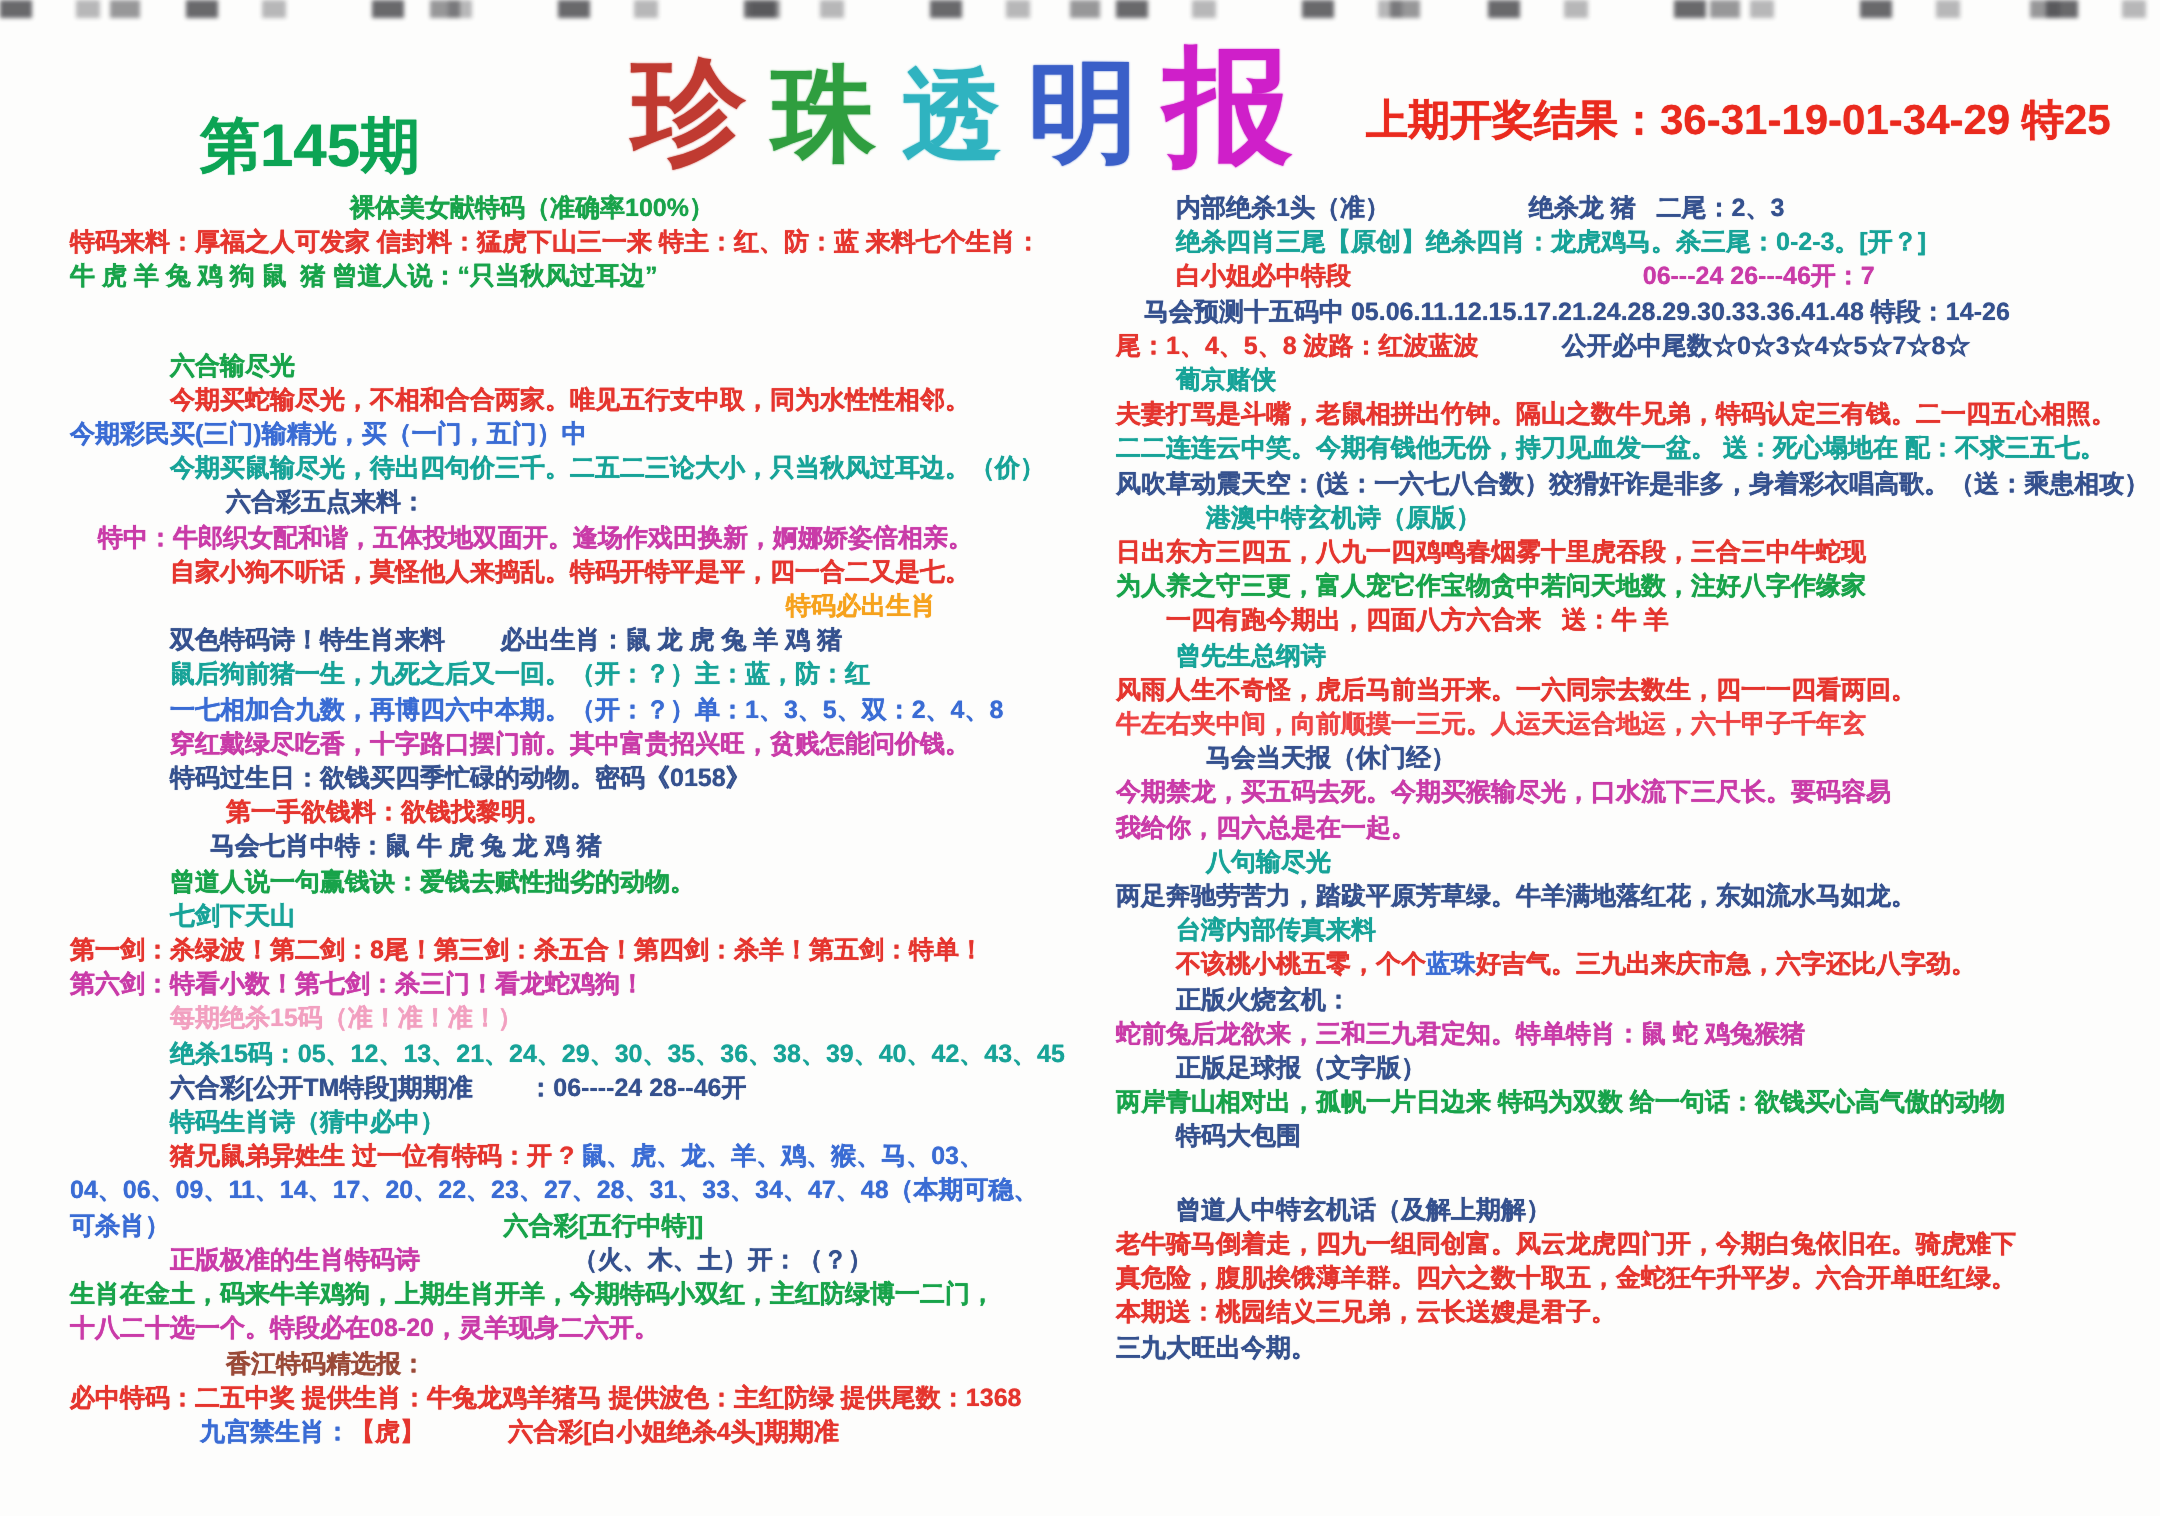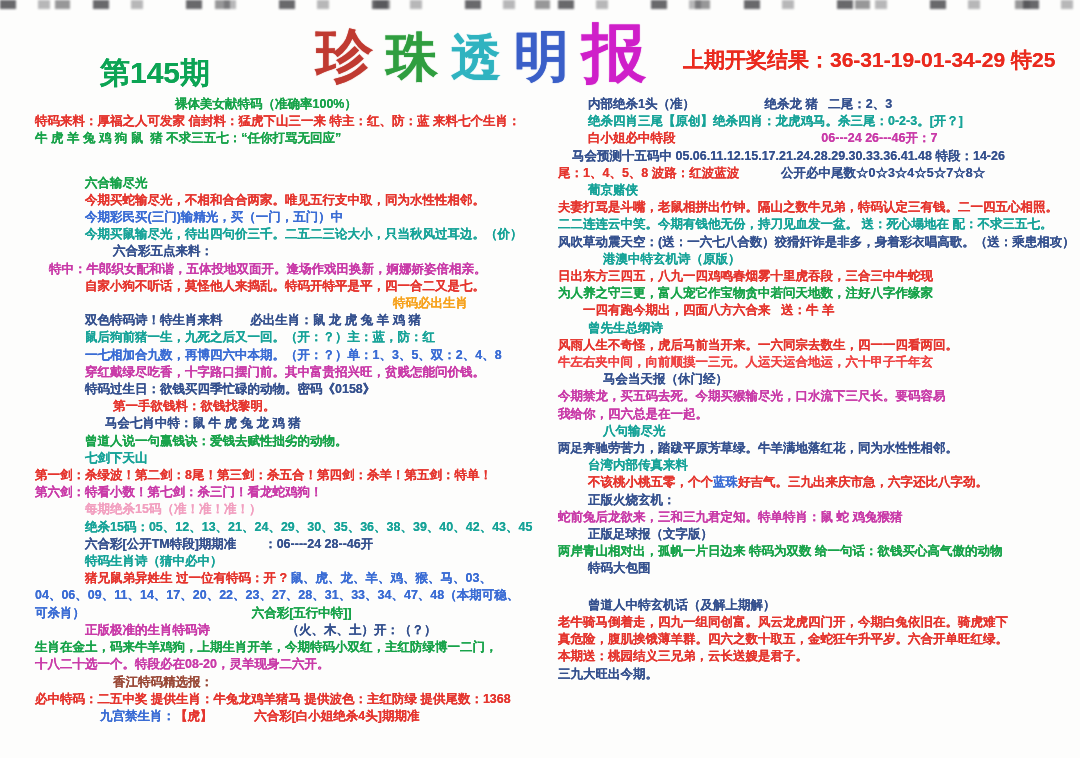--- a/index.html
+++ b/index.html
@@ -60,24 +60,24 @@
     <span style="color: rgb(47, 179, 192); font-size: 50px;">透</span>
     <span style="color: rgb(58, 95, 200); font-size: 55px;">明</span>
     <span style="color: rgb(207, 31, 201); font-size: 64px;">报</span>
   </div>
 
 <div class="lastdraw">上期开奖结果：36-31-19-01-34-29 特25</div>
 
 <div class="col" id="left-col">
     <div class="ln" style="margin-left: 140px; color: rgb(24, 163, 74);">裸体美女献特码（准确率100%）</div>
     <div class="ln" style="color: rgb(229, 53, 46);">特码来料：厚福之人可发家 信封料：猛虎下山三一来 特主：红、防：蓝 来料七个生肖：</div>
-    <div class="ln" style="color: rgb(24, 163, 74);">牛 虎 羊 兔 鸡 狗 鼠  猪 不求三五七：“任你打骂无回应”</div>
+    <div class="ln" style="color: rgb(24, 163, 74);">牛 虎 羊 兔 鸡 狗 鼠  猪 曾道人说：“只当秋风过耳边”</div>
     <div class="ln" style="margin-left: 50px; margin-top: 27px; color: rgb(24, 163, 74);">六合输尽光</div>
     <div class="ln" style="margin-left: 50px; color: rgb(229, 53, 46);">今期买蛇输尽光，不相和合合两家。唯见五行支中取，同为水性性相邻。</div>
-    <div class="ln" style="margin-left: 50px; color: rgb(58, 108, 212);">今期彩民买(三门)输精光，买（一门，五门）中</div>
+    <div class="ln" style="color: rgb(58, 108, 212);">今期彩民买(三门)输精光，买（一门，五门）中</div>
     <div class="ln" style="margin-left: 50px; color: rgb(23, 163, 152);">今期买鼠输尽光，待出四句价三千。二五二三论大小，只当秋风过耳边。（价）</div>
     <div class="ln" style="margin-left: 78px; color: rgb(53, 81, 142);">六合彩五点来料：</div>
     <div class="ln" style="margin-left: 14px; color: rgb(201, 59, 168);">特中：牛郎织女配和谐，五体投地双面开。逢场作戏田换新，婀娜娇姿倍相亲。</div>
     <div class="ln" style="margin-left: 50px; color: rgb(229, 53, 46);">自家小狗不听话，莫怪他人来捣乱。特码开特平是平，四一合二又是七。</div>
     <div class="ln" style="margin-left: 358px; color: rgb(246, 162, 29);">特码必出生肖</div>
     <div class="ln" style="margin-left: 50px; color: rgb(53, 81, 142);">双色特码诗！特生肖来料        必出生肖：鼠 龙 虎 兔 羊 鸡 猪</div>
     <div class="ln" style="margin-left: 50px; color: rgb(23, 163, 152);">鼠后狗前猪一生，九死之后又一回。（开：？）主：蓝，防：红</div>
     <div class="ln" style="margin-left: 50px; color: rgb(58, 108, 212);">一七相加合九数，再博四六中本期。（开：？）单：1、3、5、双：2、4、8</div>
     <div class="ln" style="margin-left: 50px; color: rgb(201, 59, 168);">穿红戴绿尽吃香，十字路口摆门前。其中富贵招兴旺，贫贱怎能问价钱。</div>
     <div class="ln" style="margin-left: 50px; color: rgb(53, 81, 142);">特码过生日：欲钱买四季忙碌的动物。密码《0158》</div>
@@ -115,21 +115,21 @@
     <div class="ln" style="color: rgb(229, 53, 46);">日出东方三四五，八九一四鸡鸣春烟雾十里虎吞段，三合三中牛蛇现</div>
     <div class="ln" style="color: rgb(24, 163, 74);">为人养之守三更，富人宠它作宝物贪中若问天地数，注好八字作缘家</div>
     <div class="ln" style="margin-left: 25px; color: rgb(229, 53, 46);">一四有跑今期出，四面八方六合来   送：牛 羊</div>
     <div class="ln" style="margin-left: 30px; color: rgb(23, 163, 152);">曾先生总纲诗</div>
     <div class="ln" style="color: rgb(229, 53, 46);">风雨人生不奇怪，虎后马前当开来。一六同宗去数生，四一一四看两回。</div>
     <div class="ln" style="color: #ef4444;">牛左右夹中间，向前顺摸一三元。人运天运合地运，六十甲子千年玄</div>
     <div class="ln" style="margin-left: 45px; color: rgb(53, 81, 142);">马会当天报（休门经）</div>
     <div class="ln" style="color: rgb(201, 59, 168);">今期禁龙，买五码去死。今期买猴输尽光，口水流下三尺长。要码容易</div>
     <div class="ln" style="color: rgb(201, 59, 168);">我给你，四六总是在一起。</div>
     <div class="ln" style="margin-left: 45px; color: rgb(23, 163, 152);">八句输尽光</div>
-    <div class="ln" style="color: rgb(53, 81, 142);">两足奔驰劳苦力，踏跋平原芳草绿。牛羊满地落红花，同为水性性相邻。</div>
+    <div class="ln" style="color: rgb(53, 81, 142);">两足奔驰劳苦力，踏跋平原芳草绿。牛羊满地落红花，东如流水马如龙。</div>
     <div class="ln" style="margin-left: 30px; color: rgb(23, 163, 152);">台湾内部传真来料</div>
     <div class="ln" style="margin-left: 30px;"><span style="color: rgb(229, 53, 46);">不该桃小桃五零，个个</span><span style="color: rgb(58, 108, 212);">蓝珠</span><span style="color: rgb(229, 53, 46);">好吉气。三九出来庆市急，六字还比八字劲。</span></div>
     <div class="ln" style="margin-left: 30px; color: rgb(53, 81, 142);">正版火烧玄机：</div>
     <div class="ln" style="color: rgb(201, 59, 168);">蛇前兔后龙欲来，三和三九君定知。特单特肖：鼠 蛇 鸡兔猴猪</div>
     <div class="ln" style="margin-left: 30px; color: rgb(53, 81, 142);">正版足球报（文字版）</div>
     <div class="ln" style="color: rgb(24, 163, 74);">两岸青山相对出，孤帆一片日边来 特码为双数 给一句话：欲钱买心高气傲的动物</div>
     <div class="ln" style="margin-left: 30px; color: rgb(53, 81, 142);">特码大包围</div>
     <div class="ln" style="margin-left: 30px; margin-top: 19px; color: rgb(53, 81, 142);">曾道人中特玄机话（及解上期解）</div>
     <div class="ln" style="color: rgb(229, 53, 46);">老牛骑马倒着走，四九一组同创富。风云龙虎四门开，今期白兔依旧在。骑虎难下</div>
     <div class="ln" style="color: rgb(229, 53, 46);">真危险，腹肌挨饿薄羊群。四六之数十取五，金蛇狂午升平岁。六合开单旺红绿。</div>

